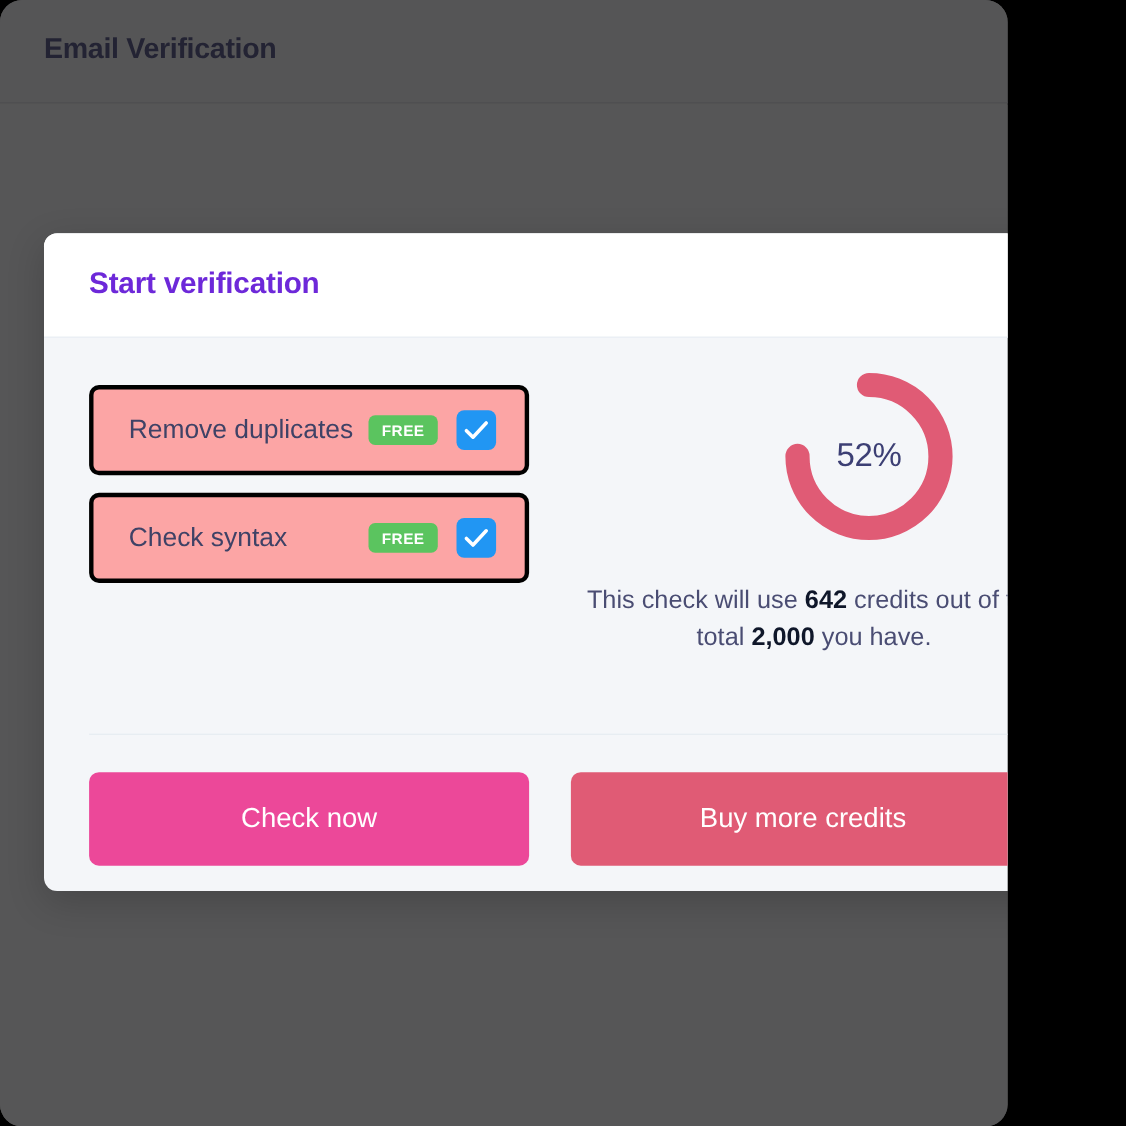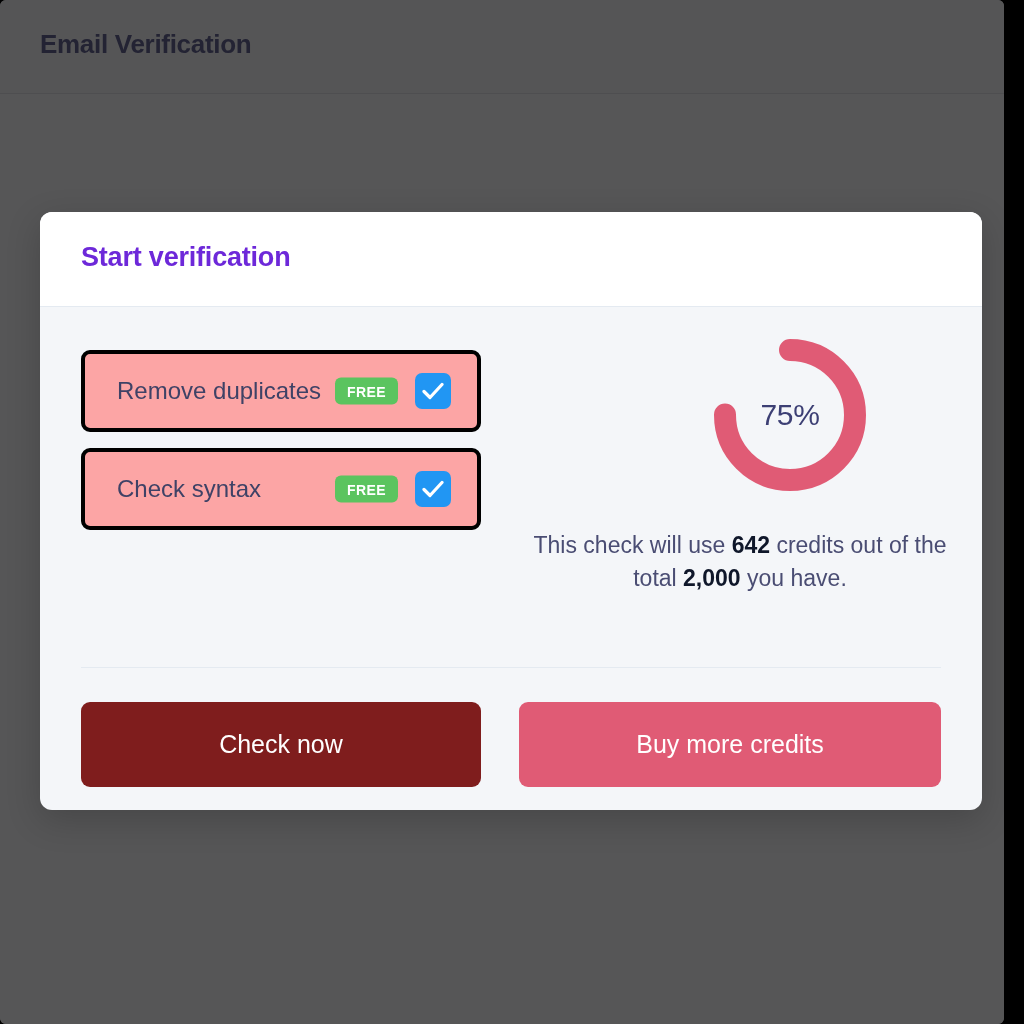--- a/index.html
+++ b/index.html
@@ -10,24 +10,24 @@
   body {
     width: 1024px;
     height: 1024px;
     font-family: "Liberation Sans", sans-serif;
     overflow: hidden;
   }
 
   .page {
     position: absolute;
     left: 0; top: 0;
-    width: 1004px;
+    width: 916px;
     height: 1024px;
     background: #565657;
-    border-radius: 6px;
+    border-radius: 20px;
     overflow: hidden;
   }
 
   .topbar {
     position: absolute;
     left: 0; top: 0;
     width: 1024px;
     height: 94px;
     background: #555556;
     border-bottom: 1px solid #4e4e50;
@@ -268,28 +268,28 @@
             </div>
           </div>
 
 
         </div>
 
         <div class="ring-wrap">
           <svg class="ring-svg" width="190" height="176" viewBox="0 0 190 176">
             <circle id="ring-arc" cx="95" cy="88" r="65" fill="none" stroke="#e05b75" stroke-width="22" stroke-linecap="round" transform="rotate(-90 95 88)" stroke-dasharray="306.3052837250048 408.4070449666731"></circle>
           </svg>
-          <div class="ring-value">75%</div>
+          <div class="ring-value">52%</div>
         </div>
 
         <div class="credits-text">
           <span>This check will use </span><b>642</b><span> credits out of the total </span><b>2,000</b><span> you have.</span>
         </div>
 
         <div class="divider"></div>
 
-        <button class="btn btn-check" style="background: #7f1d1d;">Check now</button>
+        <button class="btn btn-check" style="background: #ec4899;">Check now</button>
         <button class="btn btn-buy" style="background: rgb(224, 91, 117); text-align: right;">Buy more credits</button>
 
       </div>
     </div>
   </div>
 </div>
 
 </body></html>

